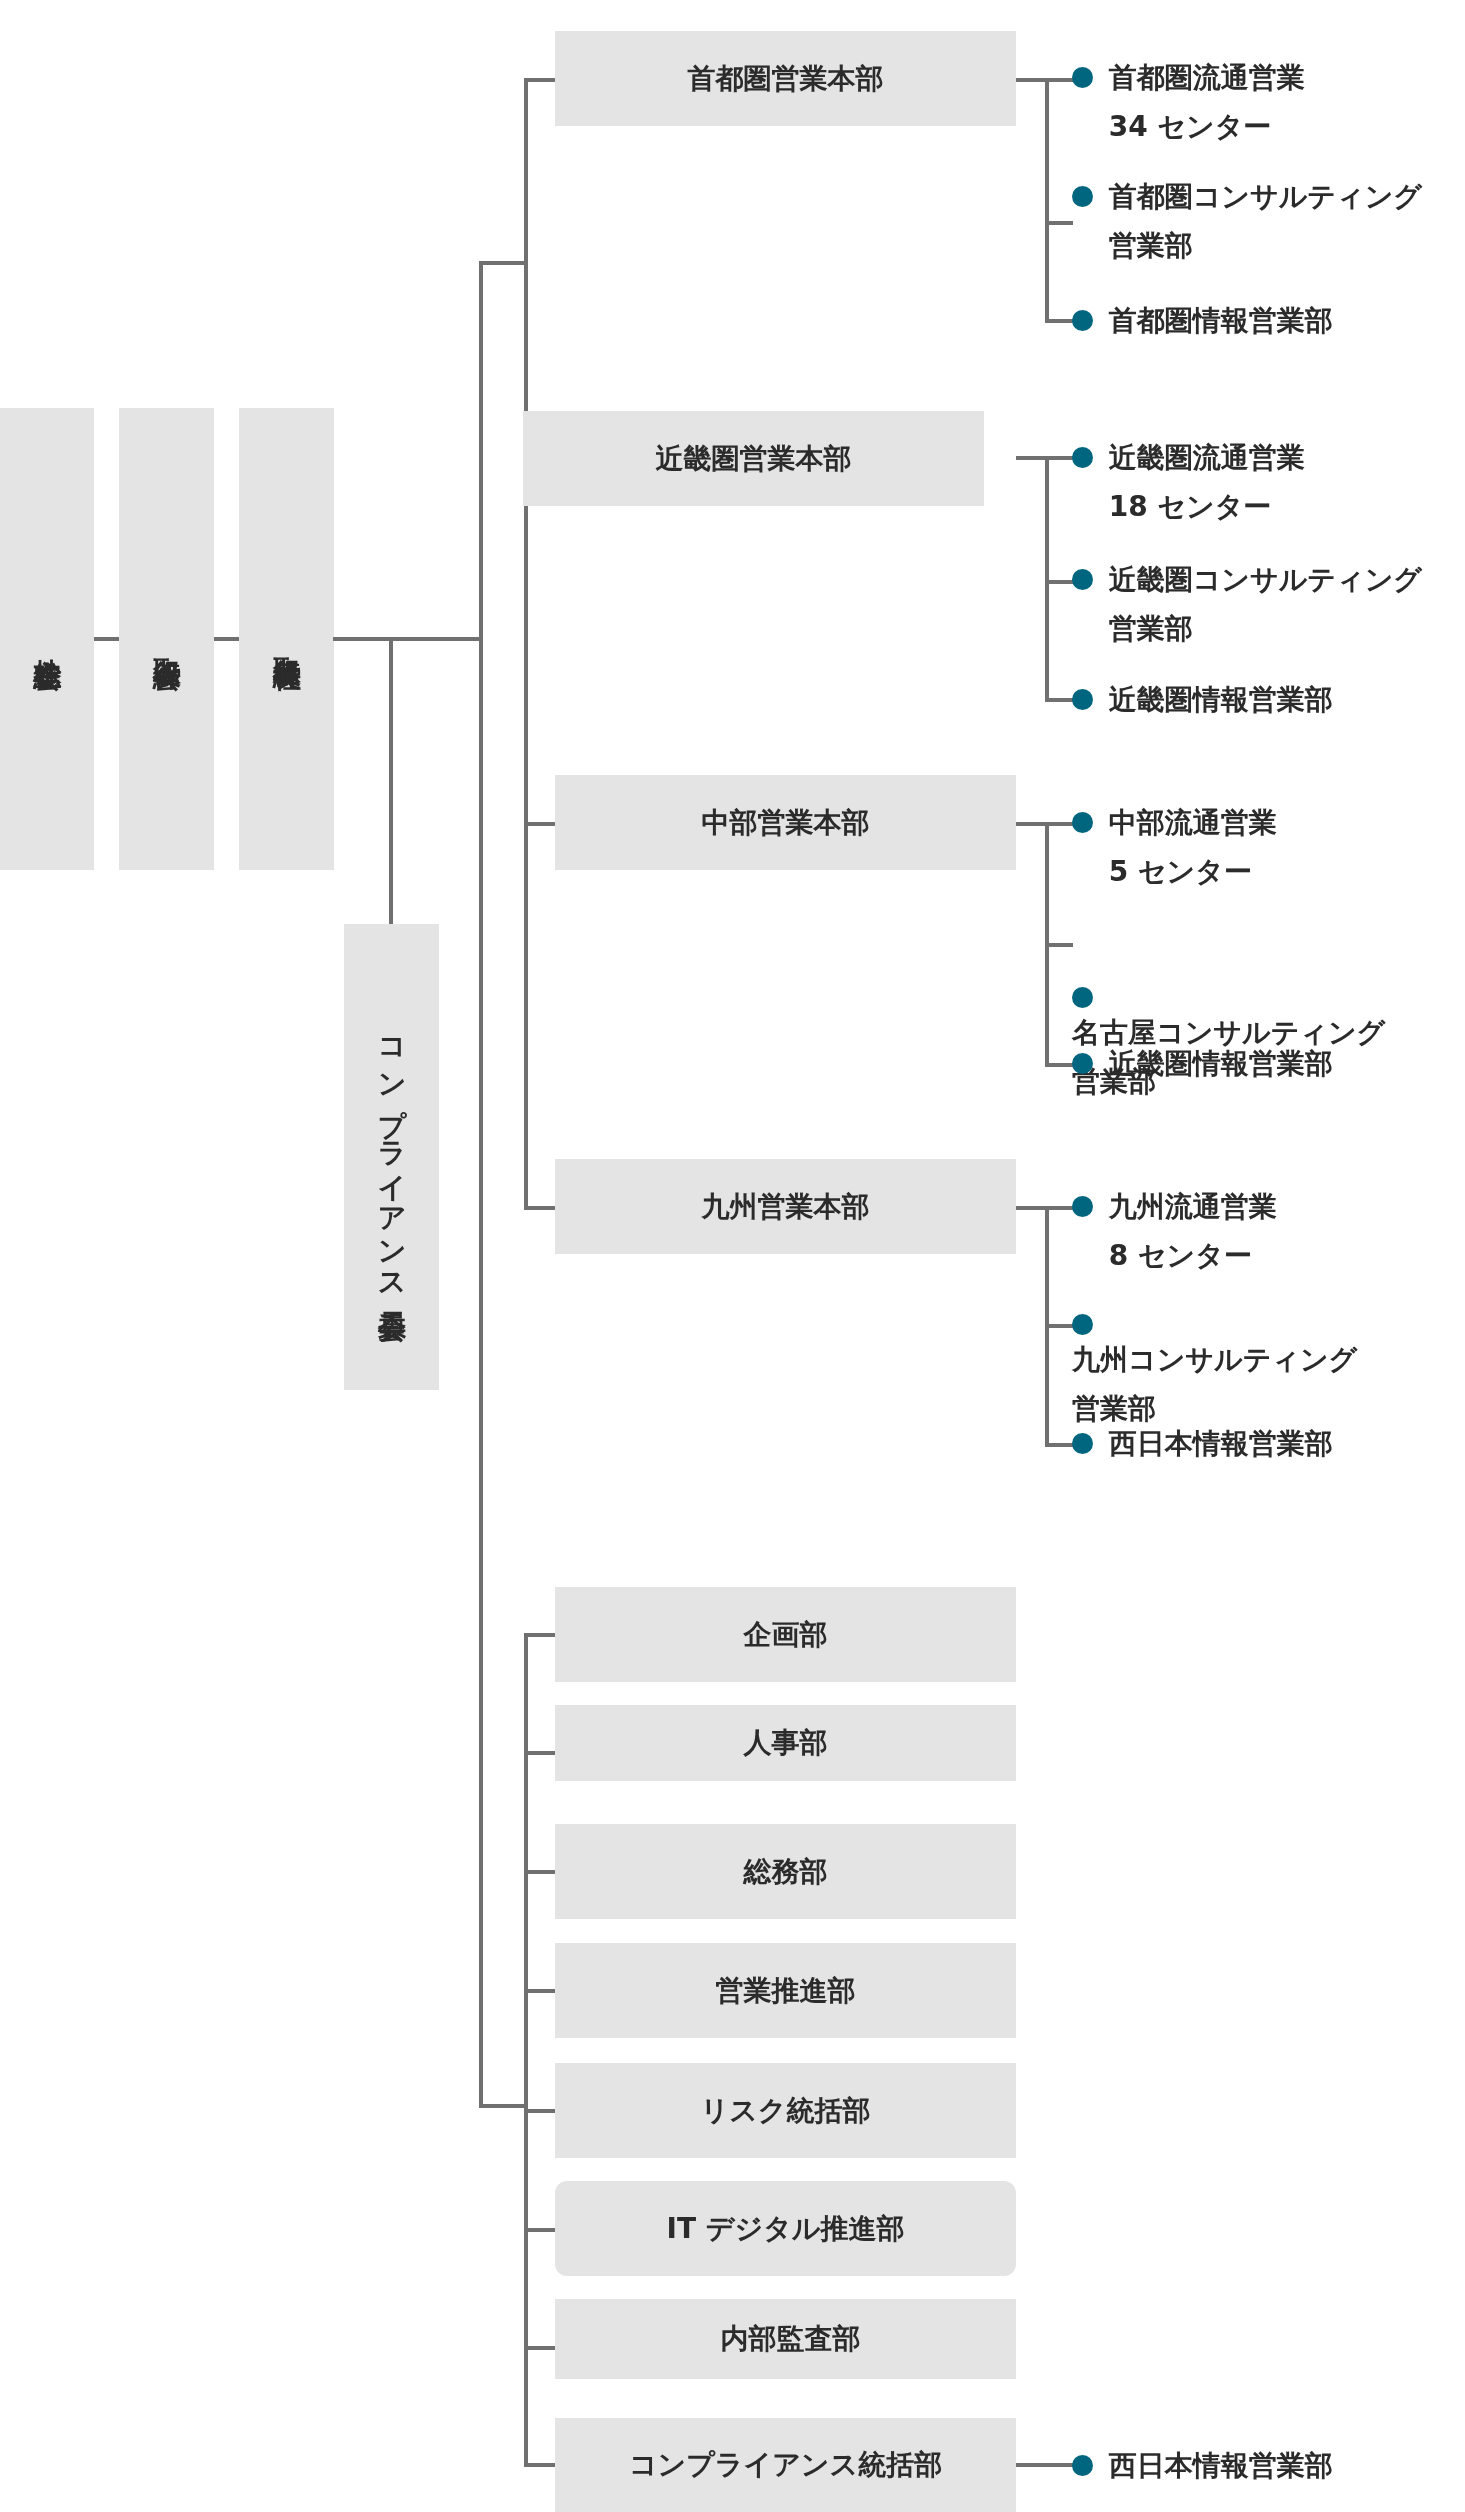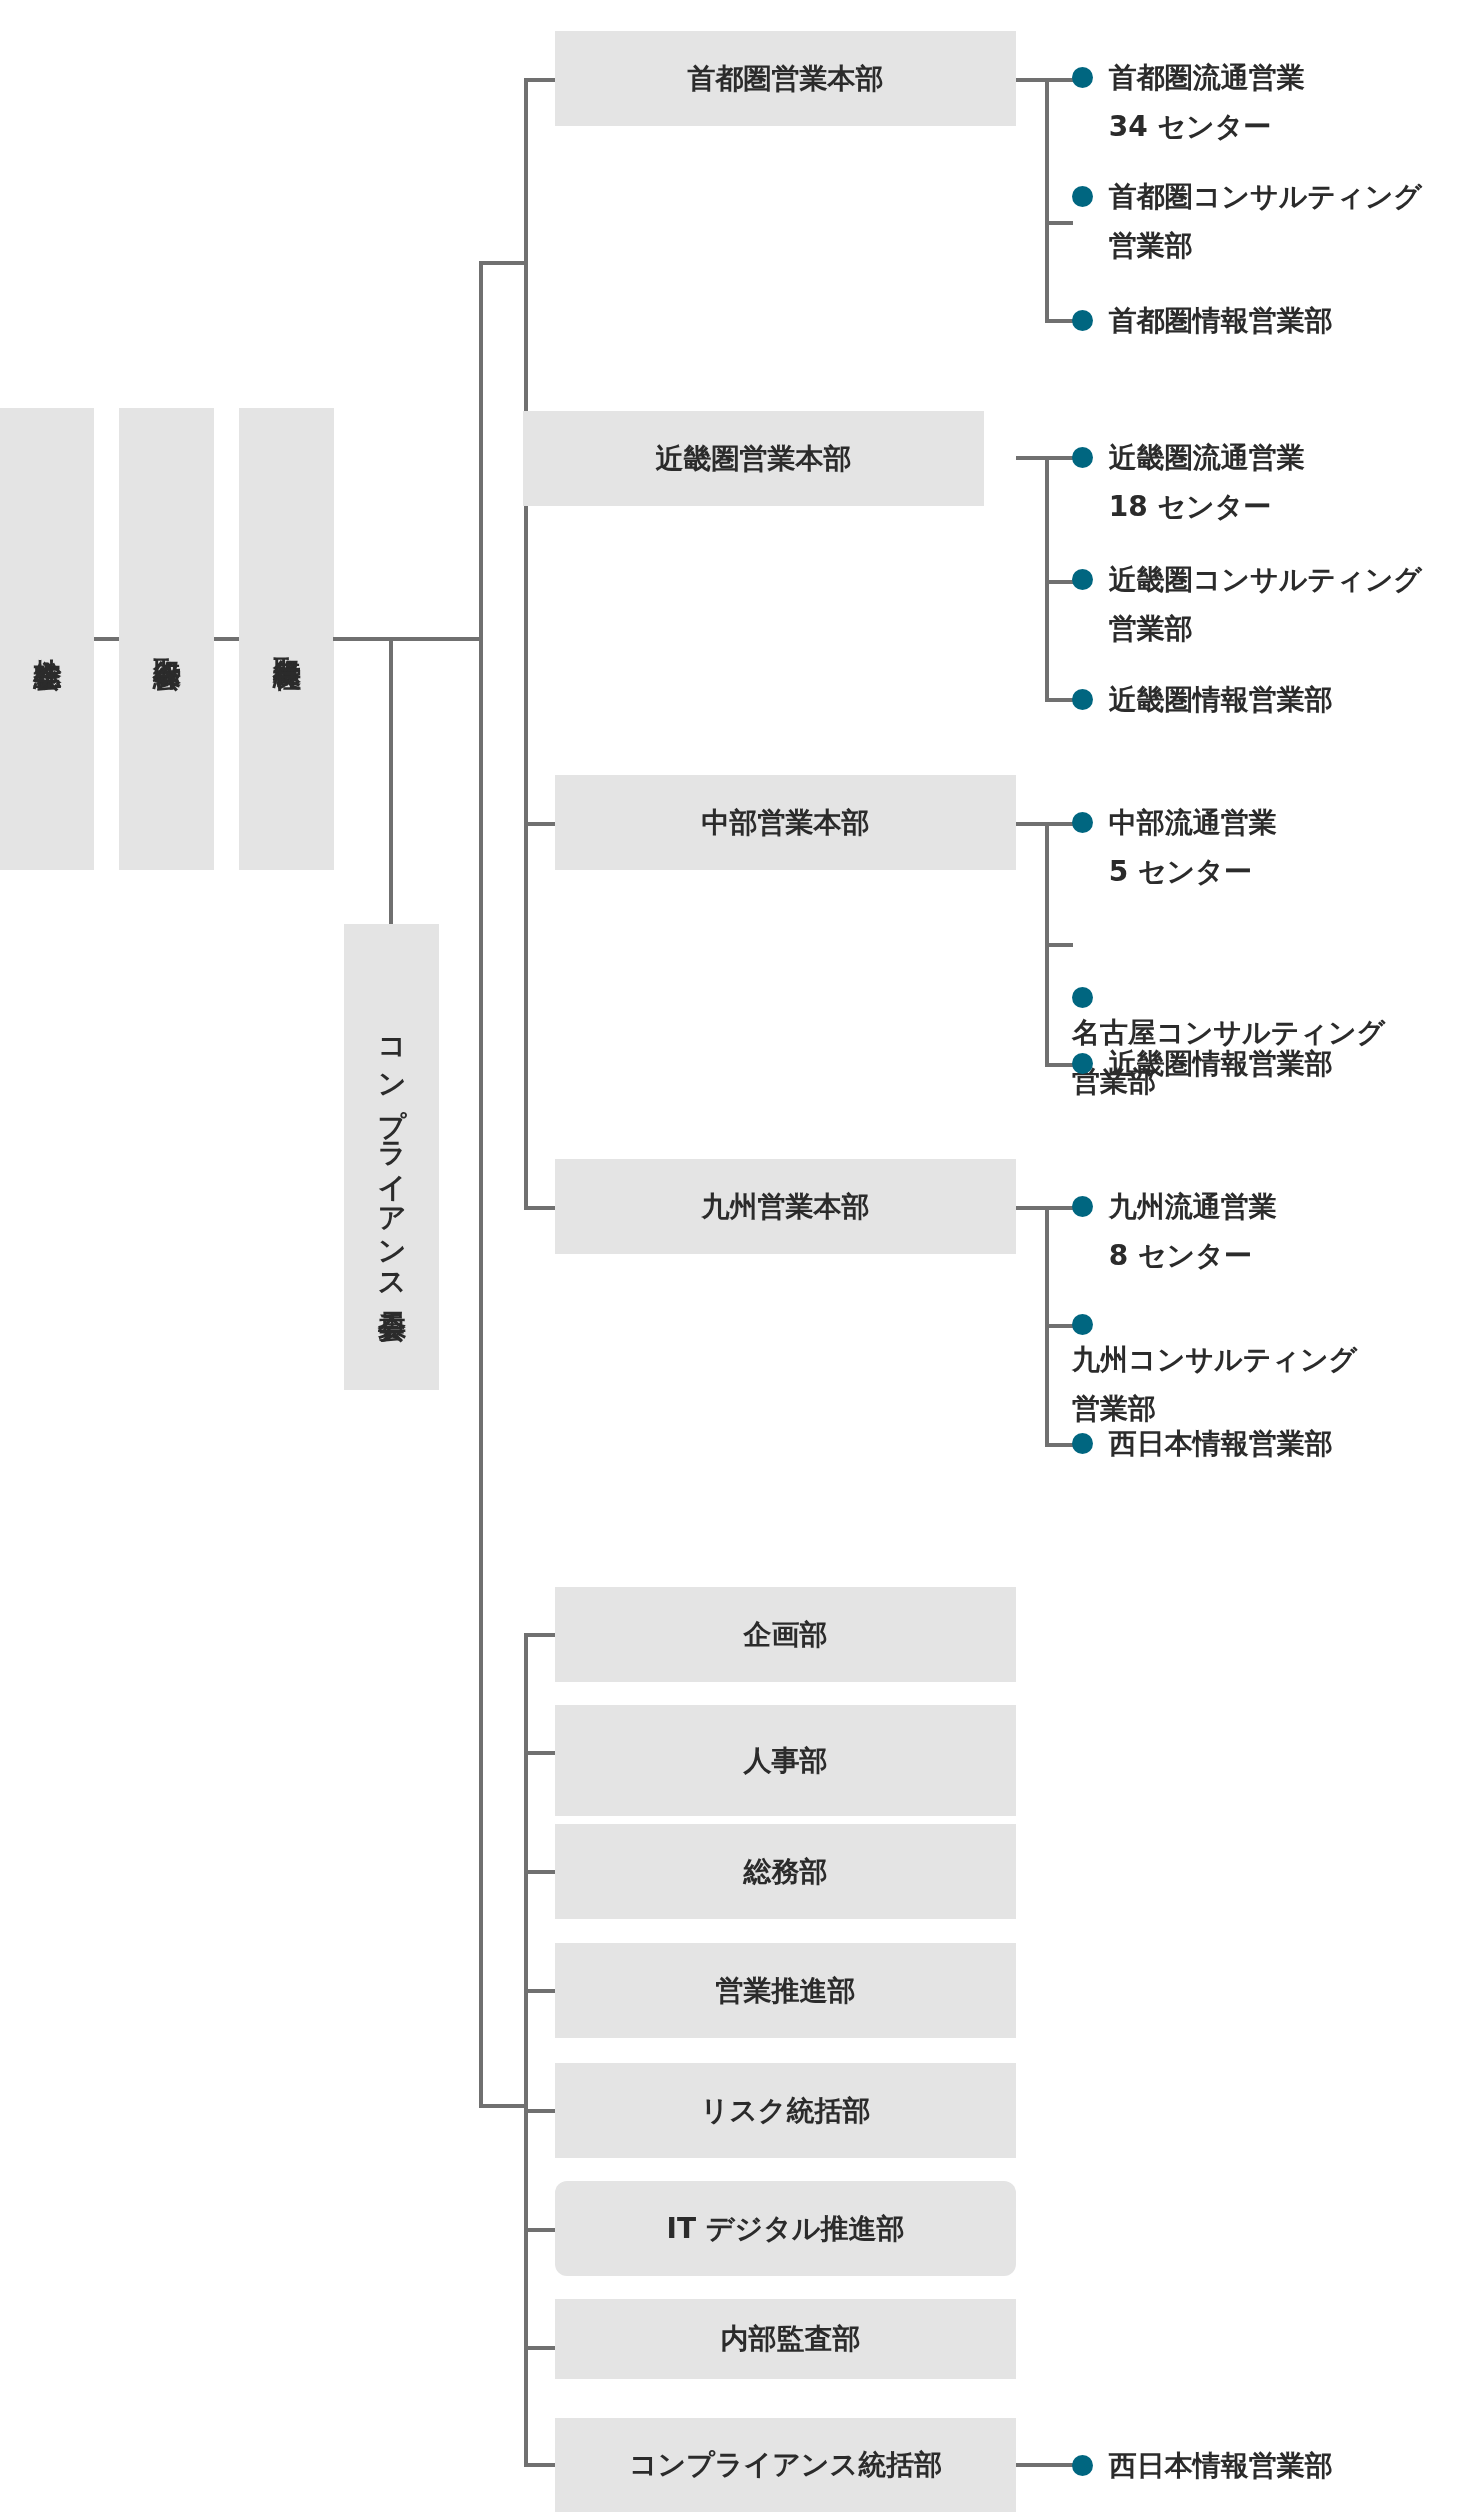--- a/index.html
+++ b/index.html
@@ -135,21 +135,21 @@
   </div>
 
 <div class="ln v" style="left:524px;top:1633px;height:833px;"></div>
 
 <div class="ln h" style="left:524px;top:1633px;width:31px;"></div>
 <div class="box" style="left:555px;top:1587px;width:461px;height:95px;">
     <span>企画部</span>
   </div>
 
 <div class="ln h" style="left:524px;top:1751px;width:31px;"></div>
-<div class="box" style="left:555px;top:1705px;width:461px;height:111px;">
+<div class="box" style="left:555px;top:1705px;width:461px;height:76px;">
     <span>人事部</span>
   </div>
 
 <div class="ln h" style="left:524px;top:1870px;width:31px;"></div>
 <div class="box" style="left:555px;top:1824px;width:461px;height:95px;">
     <span>総務部</span>
   </div>
 
 <div class="ln h" style="left:524px;top:1989px;width:31px;"></div>
 <div class="box" style="left:555px;top:1943px;width:461px;height:95px;">

